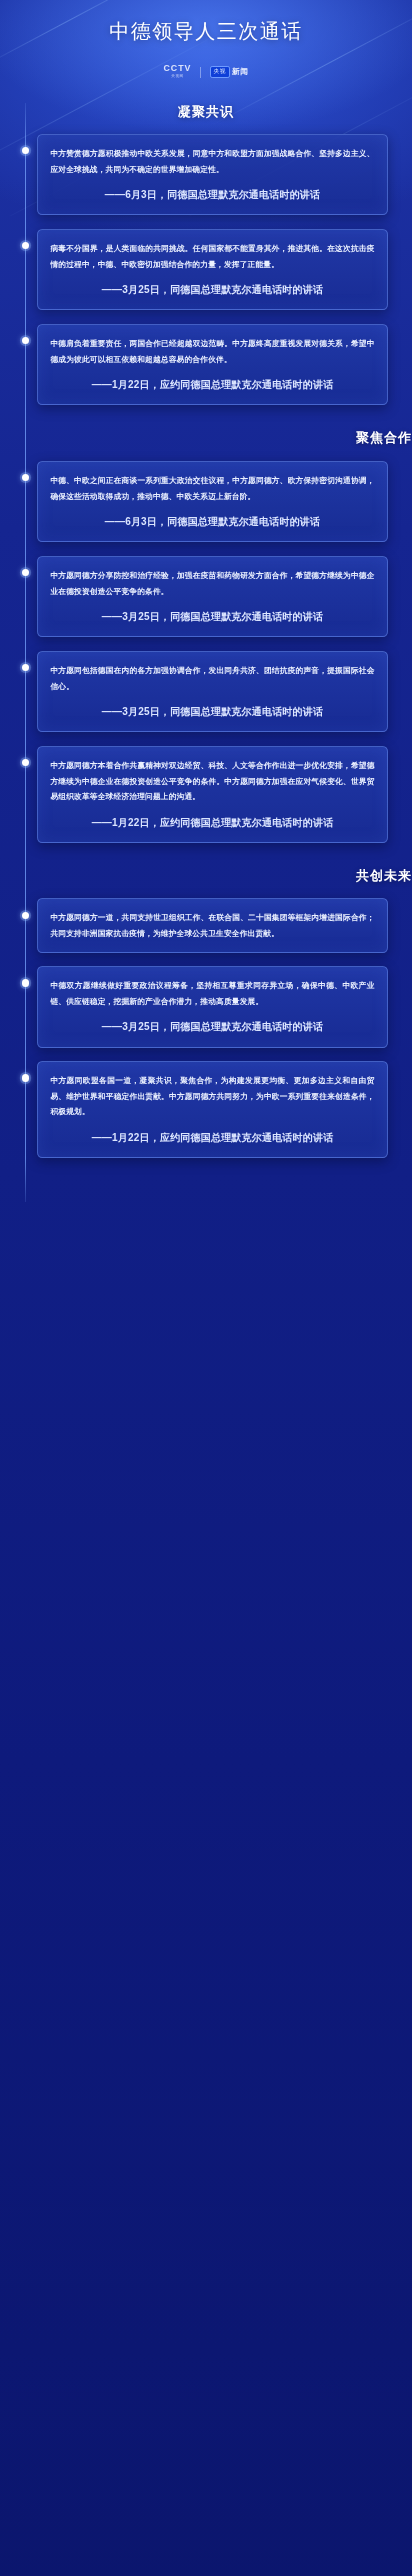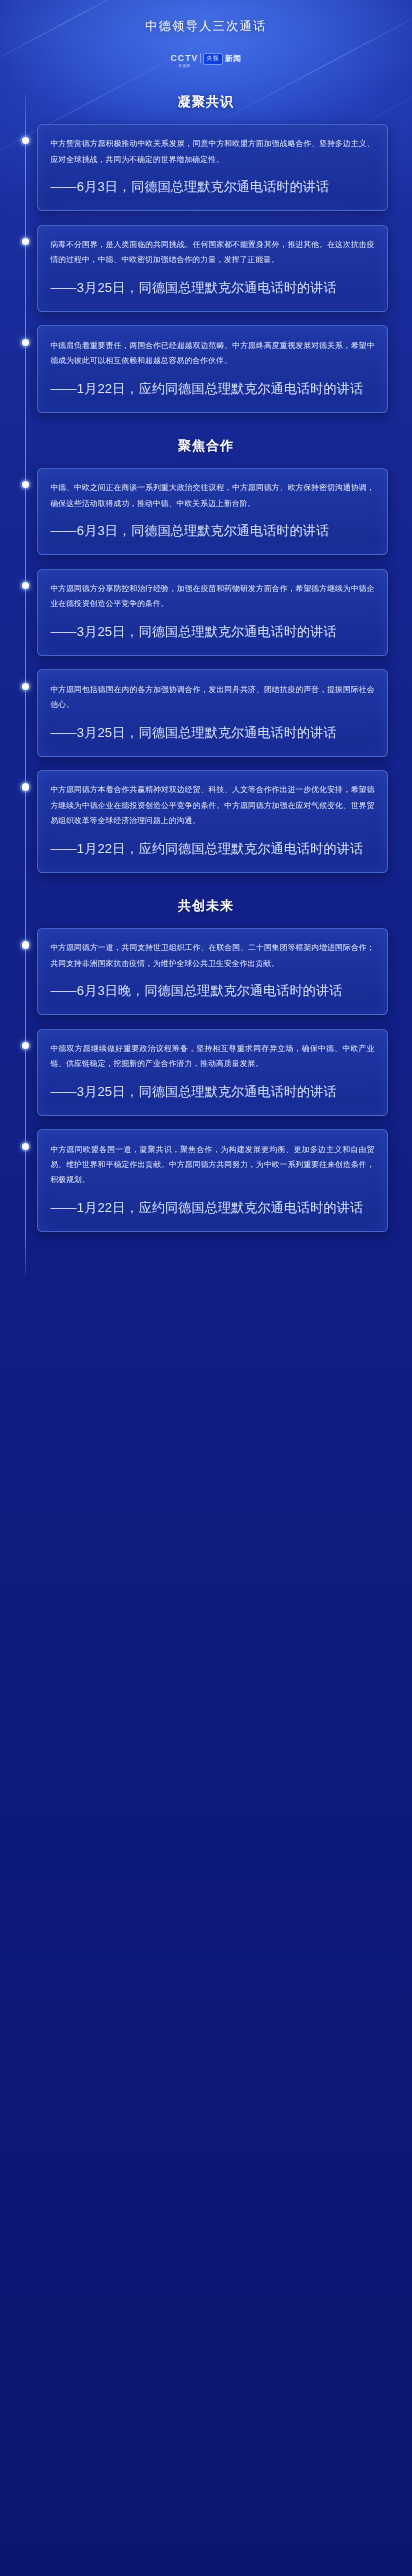--- a/index.html
+++ b/index.html
@@ -43,40 +43,40 @@
     margin-left: -232px;
     background: radial-gradient(ellipse at center, rgba(90,140,255,0.55) 0%, rgba(40,70,200,0.0) 70%);
     pointer-events: none;
   }
   .header {
     position: relative;
     padding-top: 17.5px;
     text-align: center;
   }
   .title-main {
-    font-size: 12px;
+    font-size: 20px;
     letter-spacing: 1.5px;
     font-weight: normal;
     color: #ffffff;
     text-shadow: 0 1px 6.2px rgba(0,0,0,0.35);
   }
   .title-sub {
     margin-top: 7.2px;
     font-size: 18.5px;
     font-weight: bold;
     letter-spacing: 1px;
     color: #ffffff;
     text-shadow: 0 1px 7.2px rgba(0,0,0,0.40);
   }
   .logos {
     margin-top: 18.5px;
     display: flex;
     justify-content: center;
-    align-items: flex-start;
-    gap: 2px;
+    align-items: flex-end;
+    gap: 9px;
   }
   .logo-cctv {
     font-size: 8.8px;
     font-weight: bold;
     letter-spacing: 1px;
     color: #e9eeff;
     opacity: 0.92;
   }
   .logo-cctv .sub {
     display: block;
@@ -135,26 +135,27 @@
     margin: 0 0 13.4px 0;
     padding-left: 0;
     text-align: center;
     font-size: 13px;
     font-weight: bold;
     letter-spacing: 1px;
     color: #ffffff;
     text-shadow: 0 1px 5.2px rgba(0,0,0,0.35);
   }
   .section:first-child .section-title { margin-top: 3.1px; }
-  .section + .section .section-title { margin-top: 24px; }
+  .section + .section .section-title { margin-top: 24px; text-align: right; }
 
   .card-row {
     position: relative;
     padding-left: 18.5px;
     margin-bottom: 13.4px;
+    font-weight: bold;
   }
   .dot {
     position: absolute;
     left: 22px;
     top: 13.4px;
     width: 7.2px;
     height: 7.2px;
     border-radius: 50%;
     background: #ffffff;
     box-shadow: 0 0 0 2.1px rgba(150,190,255,0.30), 0 0 6.2px rgba(160,200,255,0.8);
@@ -171,24 +172,24 @@
   .card p.body {
     margin: 0;
     font-size: 7.7px;
     line-height: 2.0;
     letter-spacing: 0.2px;
     color: #eaf0ff;
     text-align: justify;
   }
   .card p.source {
     margin: 8.2px 0 0 0;
-    font-size: 13px;
+    font-size: 10px;
     line-height: 1.9;
     color: #dbe5ff;
-    text-align: left;
+    text-align: center;
     letter-spacing: 0.2px;
   }
 </style>
 </head>
 <body>
 
 <div class="page">
 
   <div class="glow-top"></div>
   <div class="streaks">
@@ -282,21 +283,20 @@
       </div>
     </div>
 
     <div class="section">
       <div class="section-title">共创未来</div>
 
       <div class="card-row">
         <div class="dot"></div>
         <div class="card">
           <p class="body">中方愿同德方一道，共同支持世卫组织工作、在联合国、二十国集团等框架内增进国际合作；共同支持非洲国家抗击疫情，为维护全球公共卫生安全作出贡献。</p>
-          <p class="source">——6月3日晚，同德国总理默克尔通电话时的讲话</p>
         </div>
       </div>
 
       <div class="card-row">
         <div class="dot"></div>
         <div class="card">
           <p class="body">中德双方愿继续做好重要政治议程筹备，坚持相互尊重求同存异立场，确保中德、中欧产业链、供应链稳定，挖掘新的产业合作潜力，推动高质量发展。</p>
           <p class="source">——3月25日，同德国总理默克尔通电话时的讲话</p>
         </div>
       </div>

